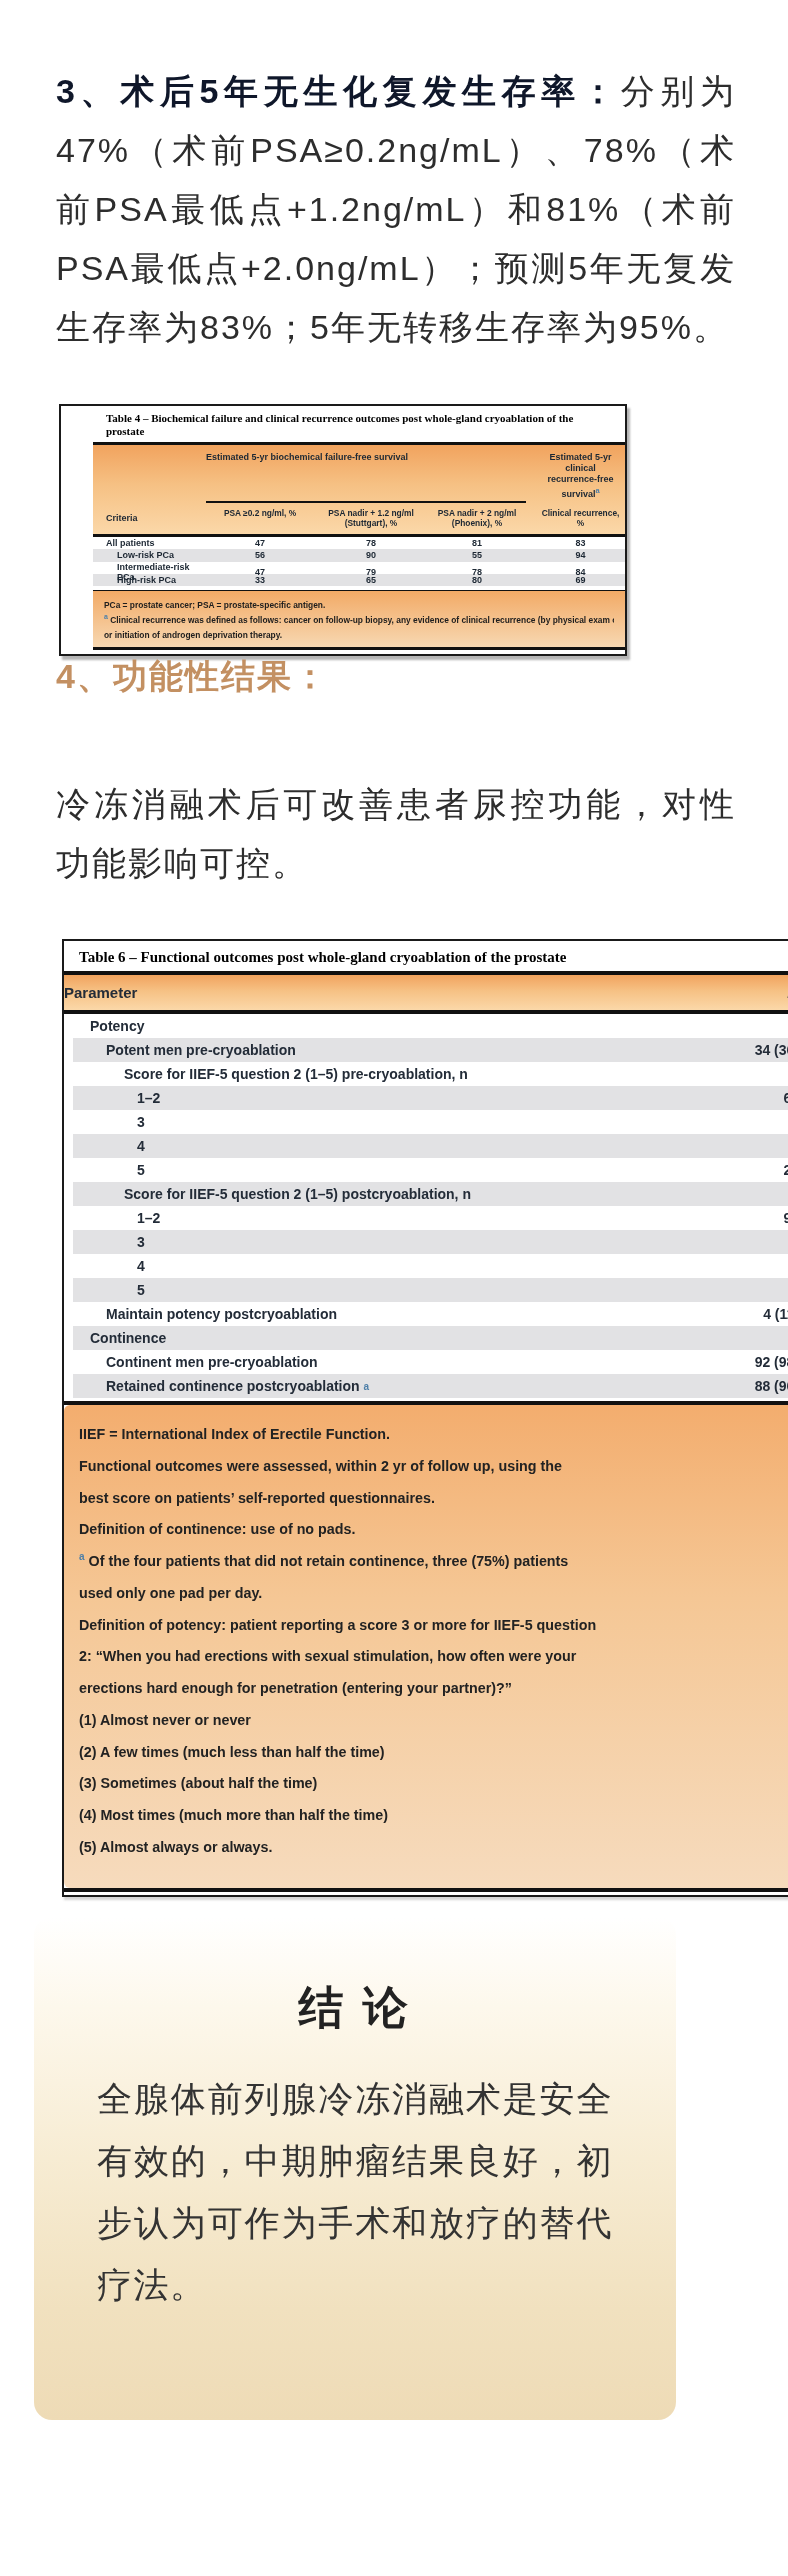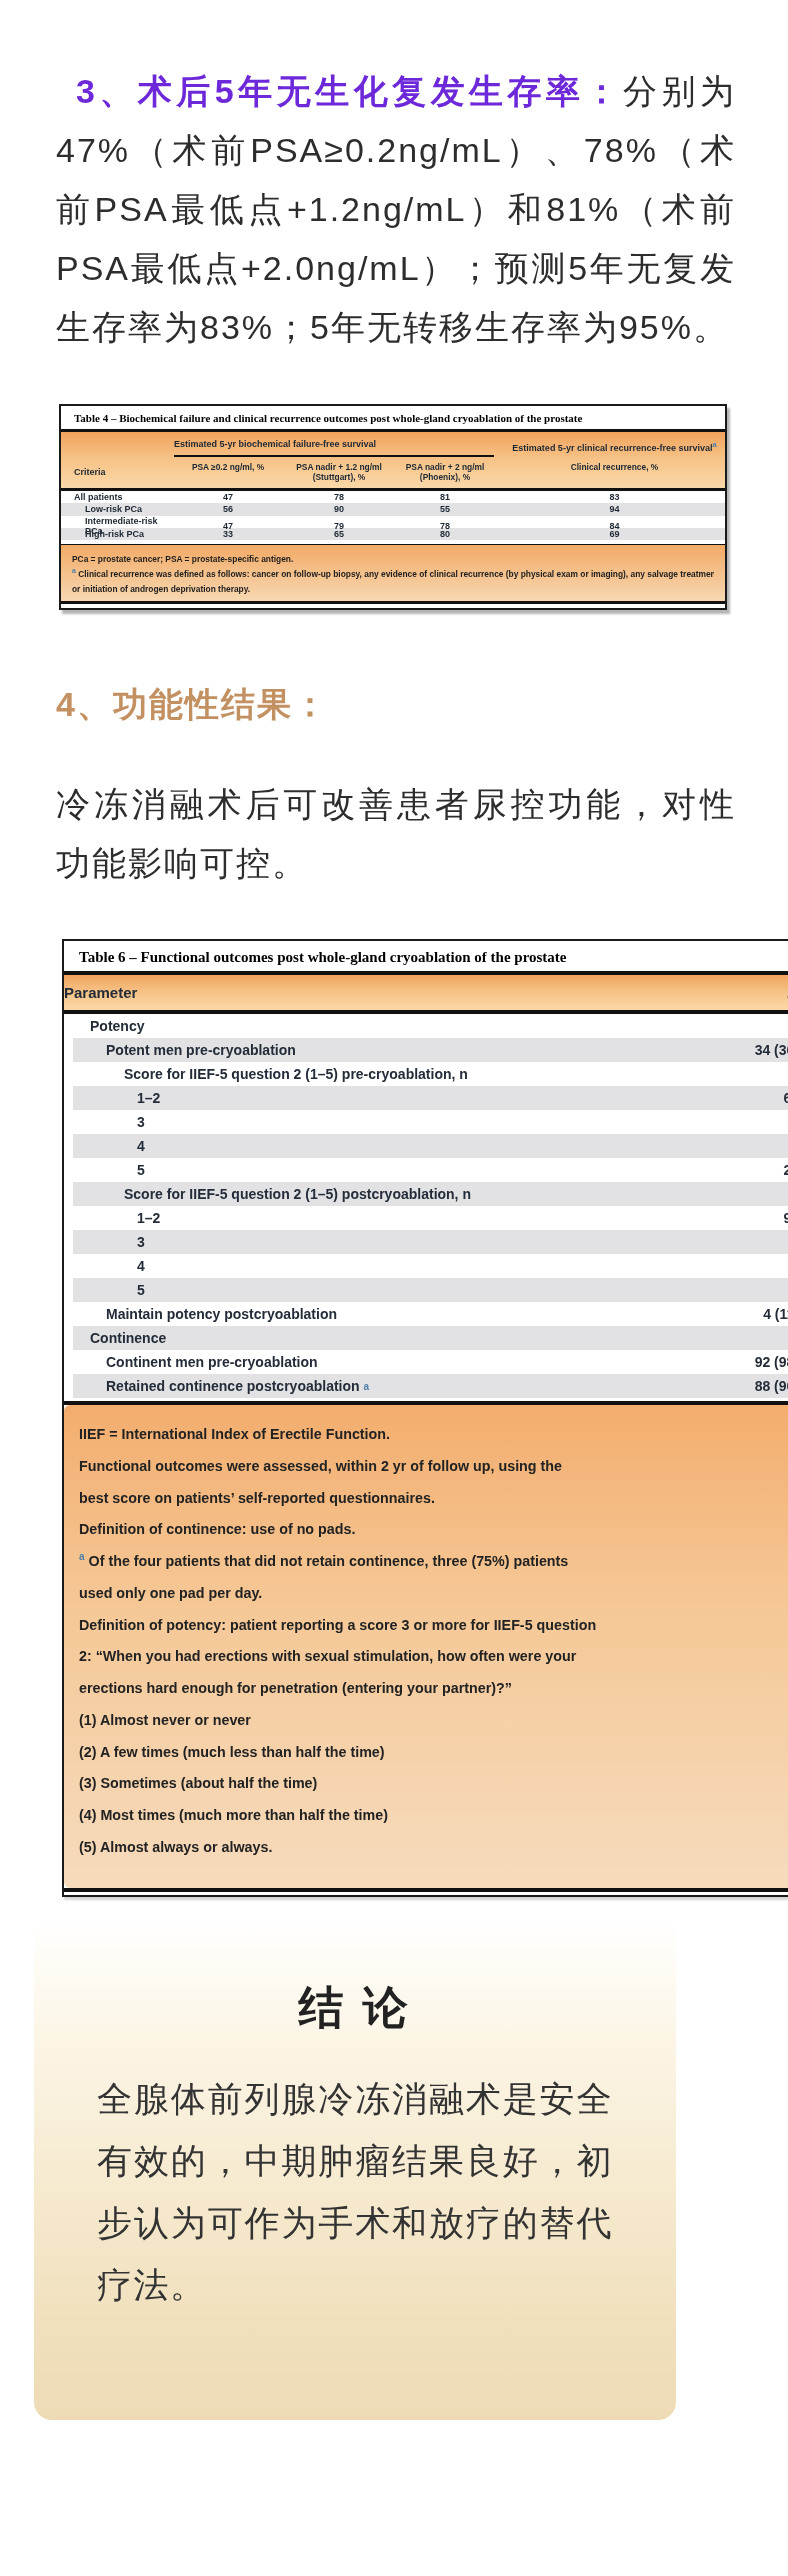--- a/index.html
+++ b/index.html
@@ -2,33 +2,33 @@
 <html><head>
 <meta charset="utf-8">
 <style>
   html,body{margin:0;padding:0;background:#fff;}
   .page{position:relative;width:788px;height:2576px;background:#ffffff;overflow:hidden;
         font-family:"Liberation Sans","DejaVu Sans",sans-serif;}
 
   
   .cn-block{position:absolute;left:56px;width:680px;color:#2d2d2d;
             font-size:34px;line-height:59px;letter-spacing:2px;text-align:justify;}
-  .cn-heading{color:#6d28d9;font-weight:bold;margin-left:20px;}
+  .cn-heading{color:#0f172a;font-weight:bold;}
   .sec3{top:28px;}
-  .sec4-h{position:absolute;left:56px;top:682px;color:#c39062;font-weight:bold;
+  .sec4-h{position:absolute;left:56px;top:654px;color:#c39062;font-weight:bold;
           font-size:34px;letter-spacing:2px;}
   .sec4-p{top:741px;}
 
   
   .ptable{position:absolute;background:#fff;border:2px solid #1a1a1a;box-sizing:border-box;}
   .rule{background:#111;}
   .sup{color:#4d7fa8;font-weight:bold;}
 
   
-  .t4{left:59px;top:404px;width:668px;box-shadow:3px 4px 2px rgba(90,90,90,.45);color:#1c2733;}
+  .t4{left:59px;top:404px;width:568px;box-shadow:3px 4px 2px rgba(90,90,90,.45);color:#1c2733;padding-left:32px;}
   .t4-title{padding:6px 13px 4px;font-family:"Liberation Serif","DejaVu Serif",serif;
             font-weight:bold;font-size:11px;line-height:13px;color:#000;}
   .t4-rule{height:3px;}
   .t4-rule-thin{height:1px;}
   .t4-head{background:linear-gradient(180deg,#f1a35e 0%,#f6c184 45%,#fbd8a9 100%);
            padding:4px 0 5px;}
   .t4-grid{display:grid;grid-template-columns:103px 128px 94px 118px 1fr;}
   .t4-g-empty{grid-column:1;}
   .t4-g1{grid-column:2/5;text-align:left;font-weight:bold;font-size:9px;line-height:11px;
          border-bottom:2px solid #111;margin:0 10px;padding:3px 0 3px;}

